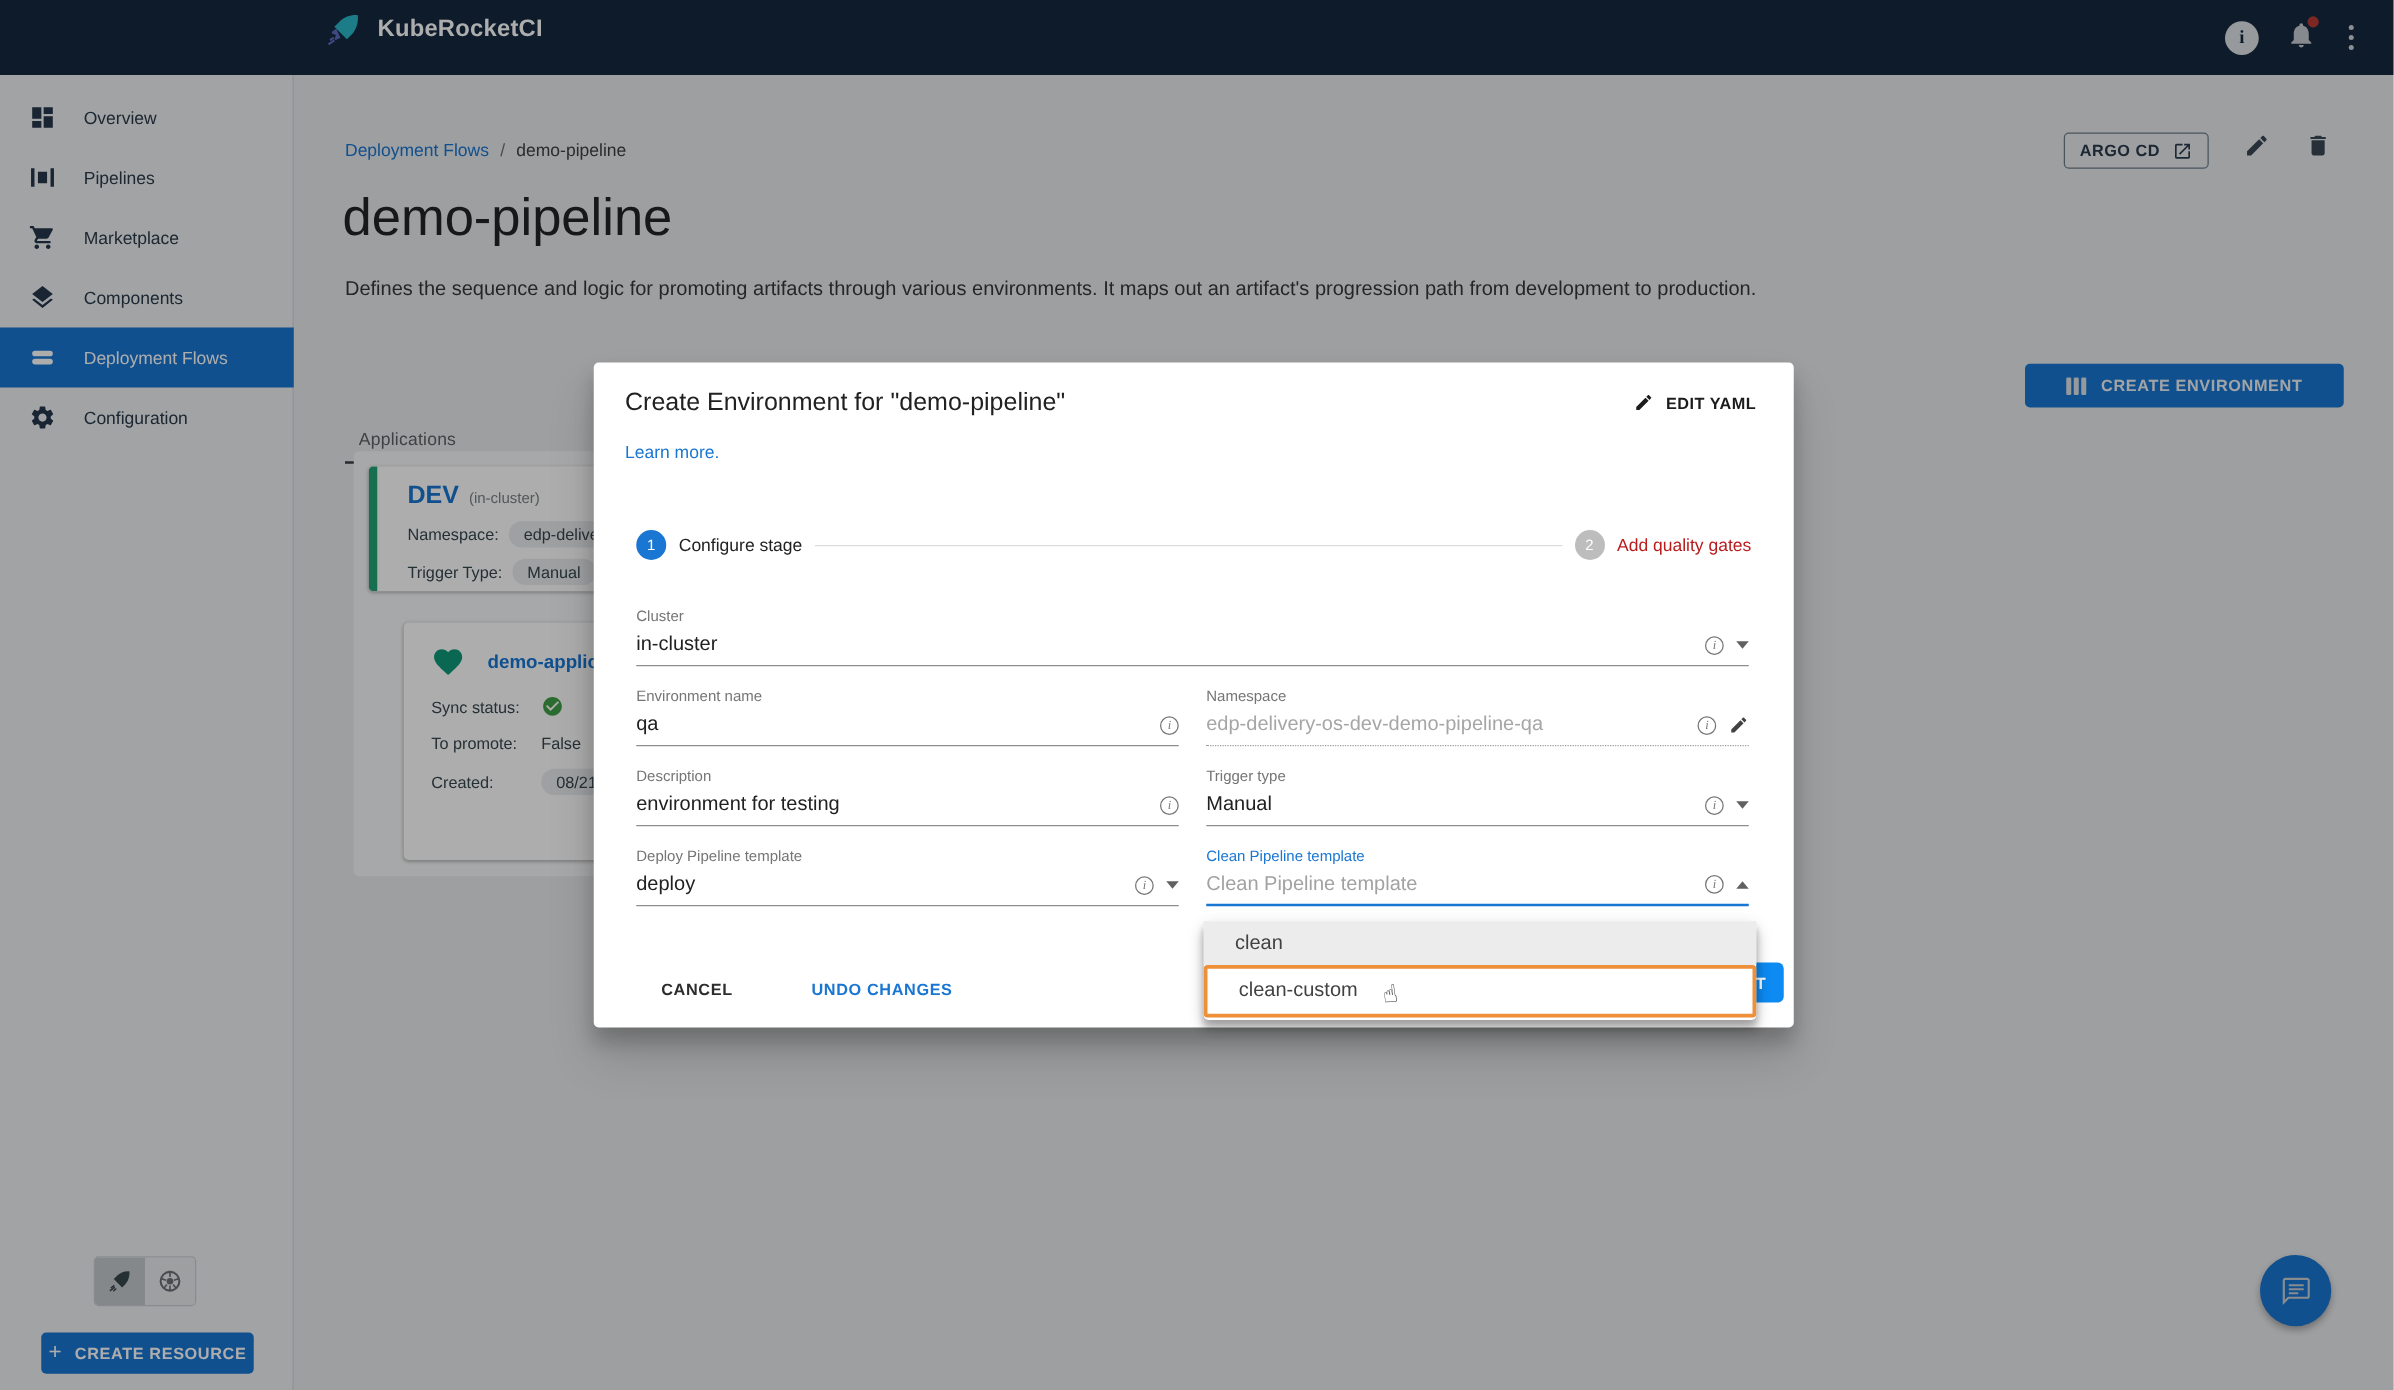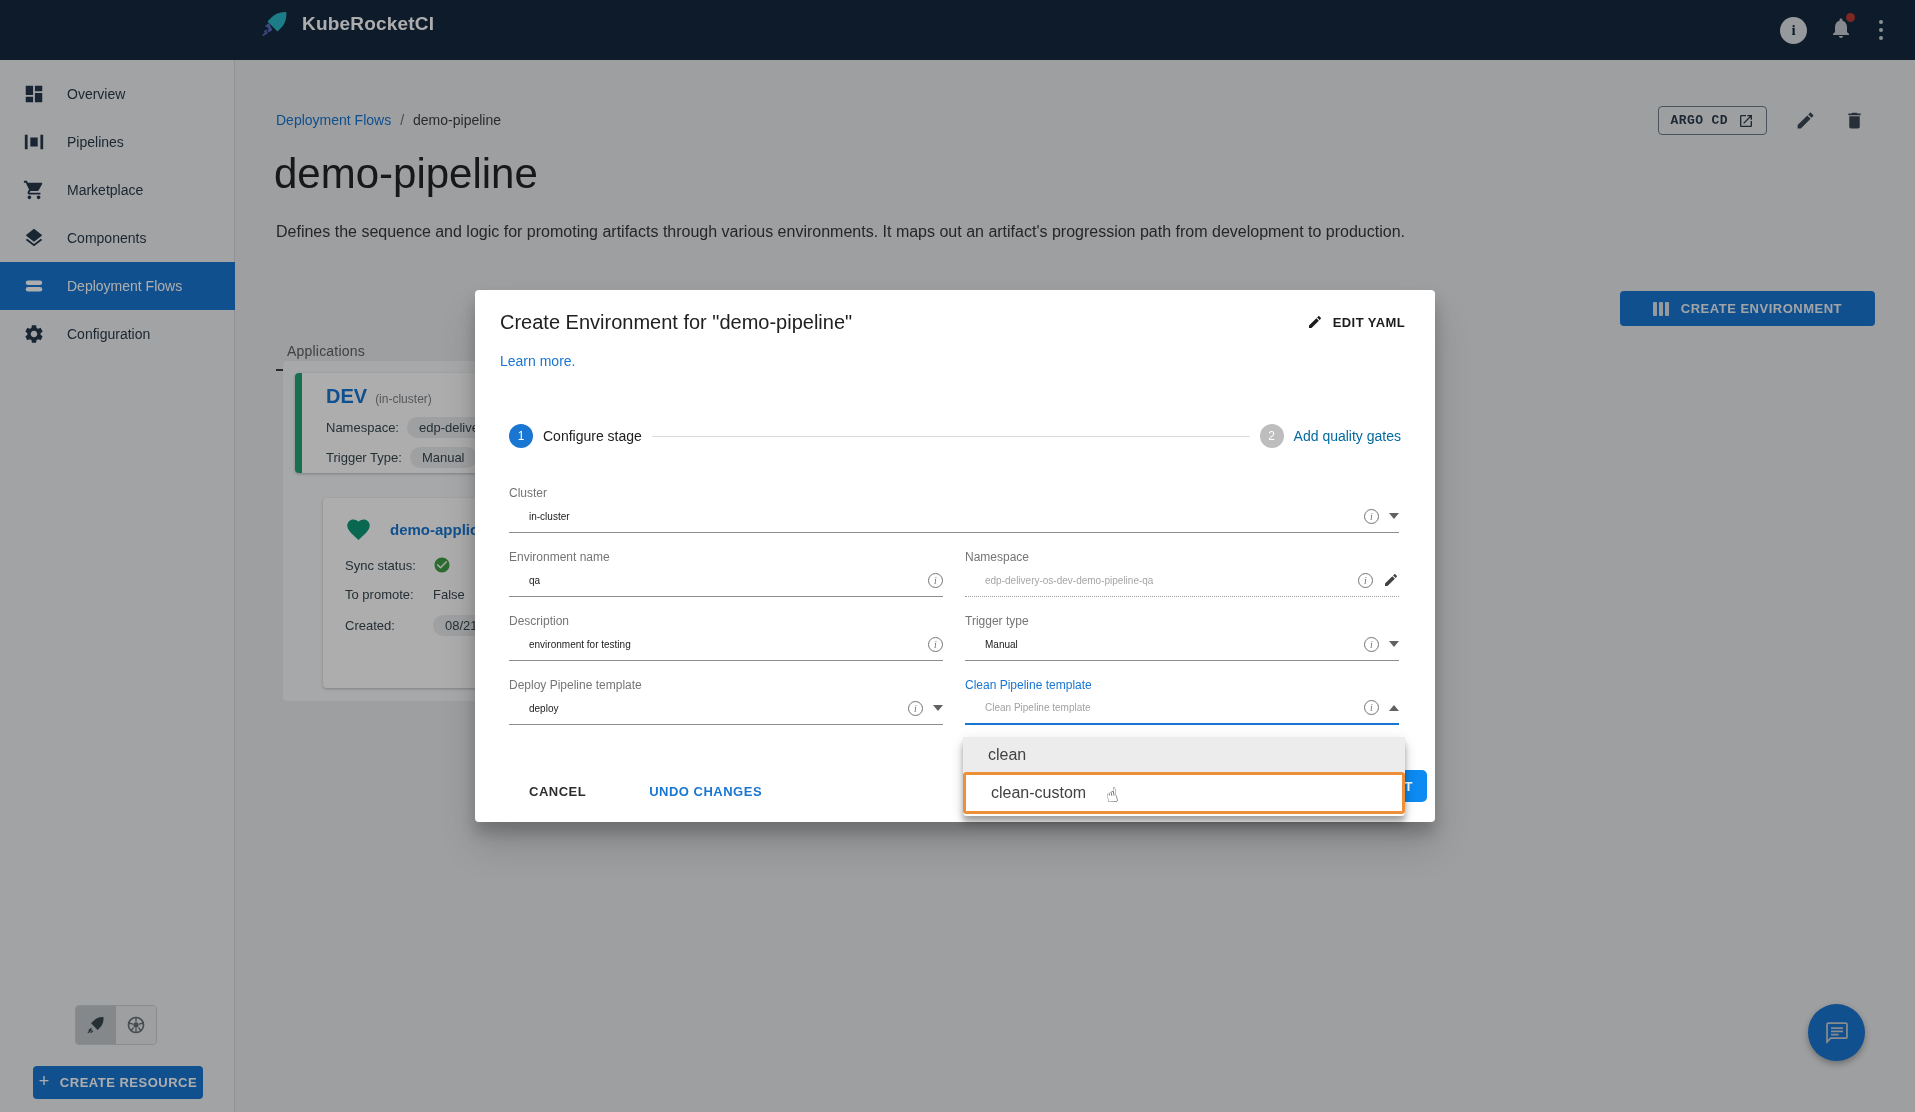--- a/index.html
+++ b/index.html
@@ -32,21 +32,21 @@
   .plus-glyph { font-size:18px; font-weight:400; margin-top:-2px; }
 
   
   .main { position:absolute; left:235px; top:60px; width:1680px; height:1052px; }
   .breadcrumb { position:absolute; left:41px; top:52px; font-size:14px; display:flex; gap:9px; align-items:center; }
   .breadcrumb .link { color:#1976d2; cursor:pointer; }
   .breadcrumb .sep { color:#6c6f72; }
   .breadcrumb .current { color:#3c3f42; }
   .page-title { position:absolute; left:39px; top:90px; font-size:42px; color:#222426; }
   .page-desc { position:absolute; left:41px; top:163px; font-size:16px; color:#37393b; }
-  .page-actions { position:absolute; right:50px; top:46px; display:flex; align-items:center; gap:28px;font-family:Liberation Mono, monospace; }
+  .page-actions { position:absolute; right:50px; top:46px; display:flex; gap:28px; }
   .argo-btn { height:29px; border:1px solid #6f7d8a; border-radius:4px; display:flex; align-items:center; gap:10px; padding:0 12px; color:#2a3b4c; font-size:13px; font-weight:700; letter-spacing:0.4px; cursor:pointer; }
   .icon-btn { cursor:pointer; display:flex; }
   .tab-row { position:absolute; left:41px; top:235px; }
   .tab { font-size:14px; color:#5d6165; letter-spacing:0.2px; padding:0 0 10px 11px; width:186px; border-bottom:2px solid #3a4246; cursor:pointer;margin-top:48px; }
   .create-env-btn { position:absolute; right:40px; top:231px; height:35px; background:#1976d2; border-radius:4px; color:#eef2f5; font-size:13px; font-weight:700; letter-spacing:0.5px; display:flex; align-items:center; gap:12px; padding:0 33px; cursor:pointer; }
   .columns-icon { display:flex; gap:2px; }
   .columns-icon i { width:4px; height:14px; background:#dfe4e8; border-radius:1px; }
 
   
   .env-container { position:absolute; left:48px; top:301px; width:430px; height:340px; background:#f7f8f9; border-radius:4px; }
@@ -71,30 +71,30 @@
   .modal-title { position:absolute; left:25px; top:21px; font-size:20px; font-weight:500; color:#212121; }
   .edit-yaml { position:absolute; right:30px; top:24px; display:flex; align-items:center; gap:10px; font-size:13px; font-weight:700; letter-spacing:0.4px; color:#1c1c1c; cursor:pointer; }
   .learn-more { position:absolute; left:25px; top:63px; font-size:14px; color:#1976d2; cursor:pointer; }
 
   .stepper { position:absolute; left:34px; top:134px; width:892px; height:24px; display:flex; align-items:center; }
   .step-circle { width:24px; height:24px; border-radius:50%; display:flex; align-items:center; justify-content:center; font-size:12px; color:#fff; flex:0 0 24px; }
   .step-circle.active { background:#1976d2; }
   .step-circle.inactive { background:#bdbdbd; }
   .step-label { font-size:14px; margin:0 10px; white-space:nowrap; }
   .step-label.active { color:#212121; font-weight:500; }
-  .step-label.inactive { color:#0369a1; }
+  .step-label.inactive { color:#b91c1c; }
   .step-line { flex:1; height:1px; background:#dcdcdc; }
 
   .field { position:absolute; }
   .field-label { font-size:12px; color:#757575; height:14px; }
   .field-label.focused { color:#1976d2; }
   .value-row { display:flex; align-items:center; height:33px; border-bottom:1px solid #8e8e8e; }
   .value-row.dotted { border-bottom:1px dotted #9e9e9e; }
   .value-row.focused { border-bottom:2px solid #1976d2; }
-  .field-value { flex:1; font-size:10px; color:#212121; white-space:nowrap; overflow:hidden;margin-left:20px; }
+  .field-value { flex:1; font-size:16px; color:#212121; white-space:nowrap; overflow:hidden; }
   .field-value.disabled { color:#a6a6a6; }
   .field-value.placeholder { color:#a2a2a2; }
   .info-i { width:15px; height:15px; border-radius:50%; border:1px solid #757575; color:#757575; font-size:10px; font-family:"Liberation Serif",serif; font-style:italic; display:flex; align-items:center; justify-content:center; flex:0 0 15px; margin-left:10px; cursor:pointer; }
   .caret { width:0; height:0; border-left:5px solid transparent; border-right:5px solid transparent; margin-left:10px; cursor:pointer; }
   .caret.down { border-top:6px solid #616161; }
   .caret.up { border-bottom:6px solid #616161; }
   .pencil-sm { margin-left:10px; cursor:pointer; display:flex; }
 
   .modal-actions { position:absolute; left:21px; bottom:17px; display:flex; align-items:center; gap:26px; }
   .btn-text { font-size:13px; font-weight:700; letter-spacing:0.5px; cursor:pointer; padding:6px 4px;margin-left:29px; }

